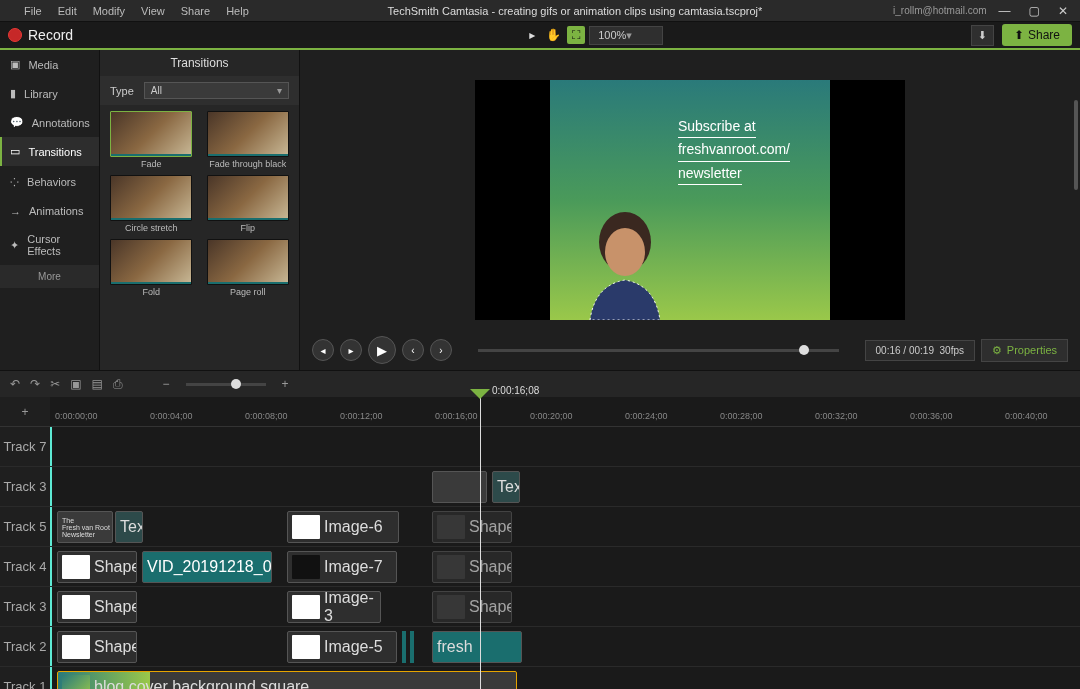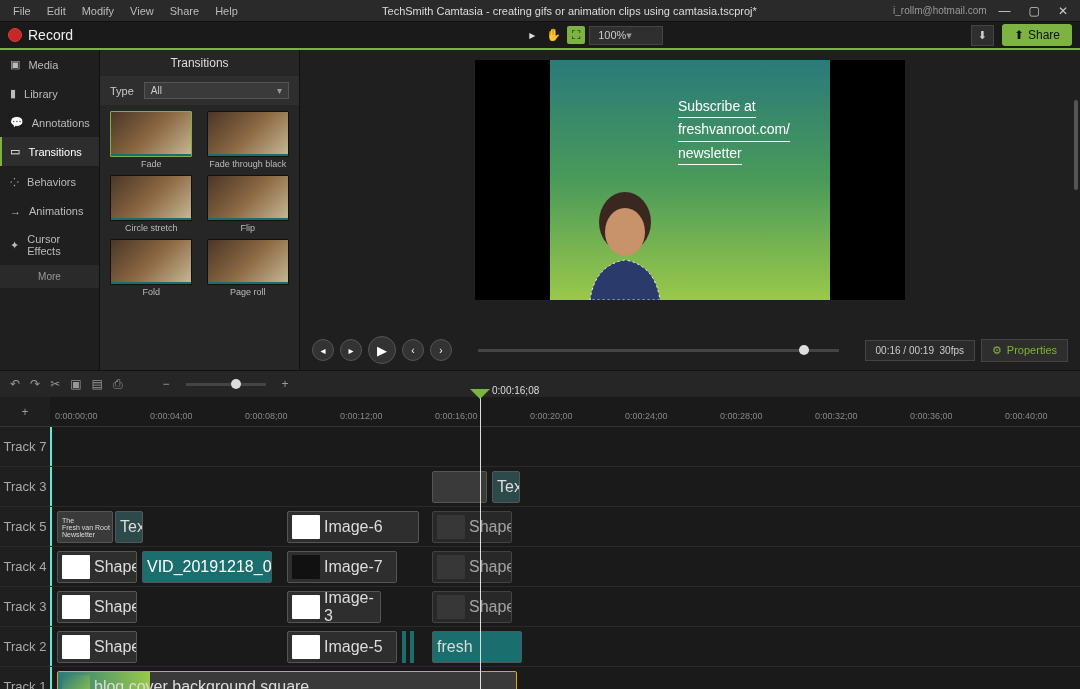--- a/index.html
+++ b/index.html
@@ -1,18 +1,18 @@
 <!DOCTYPE html>
 <html><head>
 <meta charset="utf-8">
 <style>
 * { margin: 0; padding: 0; box-sizing: border-box; font-family: -apple-system, "Segoe UI", sans-serif; }
 body { width: 1080px; height: 689px; background: #1a1a1a; color: #ccc; overflow: hidden; font-size: 11px; }
 .top-menu { display: flex; align-items: center; height: 22px; background: #2a2a2a; border-bottom: 1px solid #111; }
-.menu-items { display: flex; padding-left: 5px; gap: 0; }
+.menu-items { display: flex; padding-left: 16px; gap: 0; }
 .menu-items span { padding: 3px 8px; color: #bbb; cursor: pointer; }
 .title { flex: 1; text-align: center; color: #ddd; font-size: 11px; }
 .user { color: #999; font-size: 10px; margin-right: 12px; }
 .window-controls { display: flex; gap: 18px; margin-right: 12px; color: #ccc; }
 .window-controls span { cursor: pointer; font-size: 12px; }
 .toolbar { display: flex; align-items: center; height: 28px; background: #1a1a1a; border-bottom: 2px solid #7cb342; padding: 4px 8px; }
 .record { display: flex; align-items: center; gap: 6px; color: #eee; font-size: 14px; }
 .record-dot { width: 14px; height: 14px; background: #c62828; border-radius: 50%; border: 1px solid #e53935; }
 .tool-center { display: flex; gap: 4px; margin-left: 450px; align-items: center; }
 .tool-btn { width: 18px; height: 18px; display: flex; align-items: center; justify-content: center; color: #ddd; cursor: pointer; font-size: 12px; }
@@ -30,21 +30,21 @@
 .panel-title { text-align: center; padding: 6px; font-size: 12px; color: #ddd; }
 .type-filter { display: flex; align-items: center; gap: 10px; padding: 6px 10px; background: #2e2e2e; }
 .type-select { flex: 1; background: #3a3a3a; border: 1px solid #555; padding: 2px 6px; color: #ccc; font-size: 10px; position: relative; }
 .transitions-grid { display: grid; grid-template-columns: 1fr 1fr; gap: 6px; padding: 6px; overflow-y: auto; }
 .trans-item { display: flex; flex-direction: column; align-items: center; gap: 2px; cursor: pointer; }
 .trans-thumb { width: 82px; height: 46px; background: linear-gradient(135deg,#4a3628 0%,#8a6842 50%,#c8b896 100%); border: 1px solid #111; border-radius: 1px; position: relative; }
 .trans-thumb.selected { border: 1px solid #7cb342; }
 .trans-thumb::after { content:''; position: absolute; bottom: 0; left: 0; right: 0; height: 2px; background: #1a6e6e; }
 .trans-label { font-size: 9px; color: #bbb; }
 .canvas-area { flex: 1; background: #1f1f1f; display: flex; flex-direction: column; }
-.canvas { flex: 1; display: flex; align-items: flex-start; justify-content: center; padding: 10px; }
+.canvas { flex: 1; display: flex; align-items: flex-end; justify-content: center; padding: 10px; }
 .video-frame { width: 430px; height: 240px; background: #000; display: flex; align-items: center; justify-content: center; }
 .video-content { width: 280px; height: 240px; background: linear-gradient(180deg,#2a7a7a 0%,#4a9a5a 50%,#9ac84a 100%); position: relative; }
 .subscribe-text { position: absolute; top: 35px; right: 40px; color: #fff; font-size: 14px; font-family: Georgia, serif; line-height: 1.6; }
 .subscribe-text div { border-bottom: 1px solid #fff; display: inline-block; }
 .person { position: absolute; bottom: 0; left: 10px; width: 140px; height: 120px; }
 .playback { display: flex; align-items: center; gap: 6px; padding: 6px 12px; background: #1f1f1f; }
 .play-btn { width: 22px; height: 22px; border-radius: 50%; background: #333; border: 1px solid #555; color: #fff; display: flex; align-items: center; justify-content: center; cursor: pointer; font-size: 10px; }
 .play-btn.big { width: 28px; height: 28px; font-size: 13px; }
 .seek { flex: 1; height: 3px; background: #444; margin: 0 20px; position: relative; }
 .seek-thumb { position: absolute; right: 30px; top: -4px; width: 10px; height: 10px; background: #ddd; border-radius: 50%; }
@@ -272,21 +272,21 @@
       <div class="clip tex" style="left:440px;width:28px">Tex</div>
     </div>
   </div>
   <div class="track">
       <div class="track-head">Track 5</div>
     <div class="track-body">
       <div class="clip" style="left:5px;width:56px;font-size:7px;line-height:1;white-space:pre">The
 Fresh van Root
 Newsletter</div>
       <div class="clip tex" style="left:63px;width:28px">Tex</div>
-      <div class="clip img" style="left:235px;width:132px">
+      <div class="clip img" style="left:235px;width:112px">
           <div class="clip-thumb"></div>
           <span>Image-6</span>
         </div>
       <div class="clip shape" style="left:380px;width:80px;opacity:.7">
           <div class="clip-thumb" style="background:#444"></div>
           <span>Shape</span>
         </div>
     </div>
   </div>
   <div class="track">

